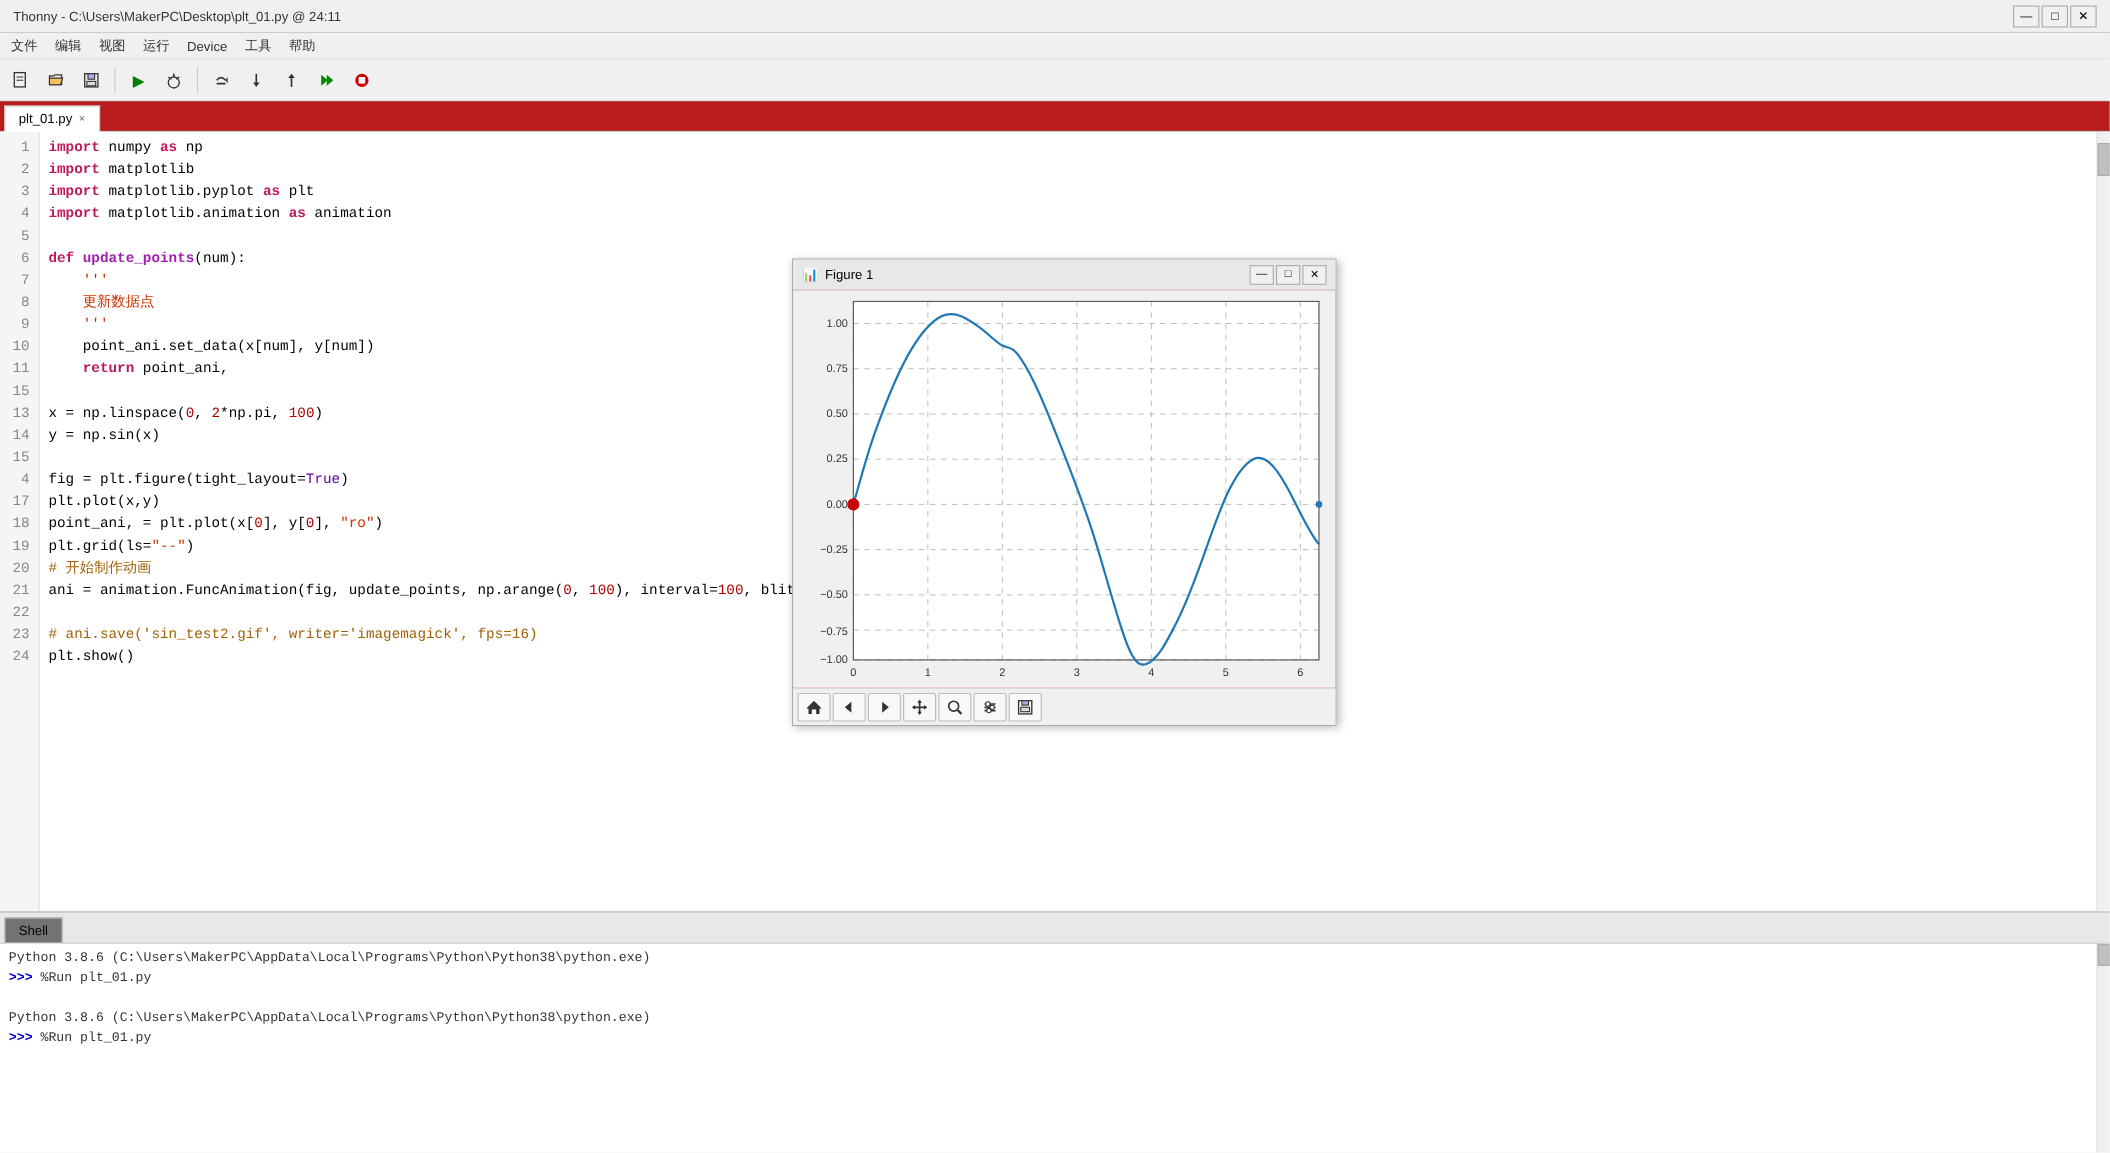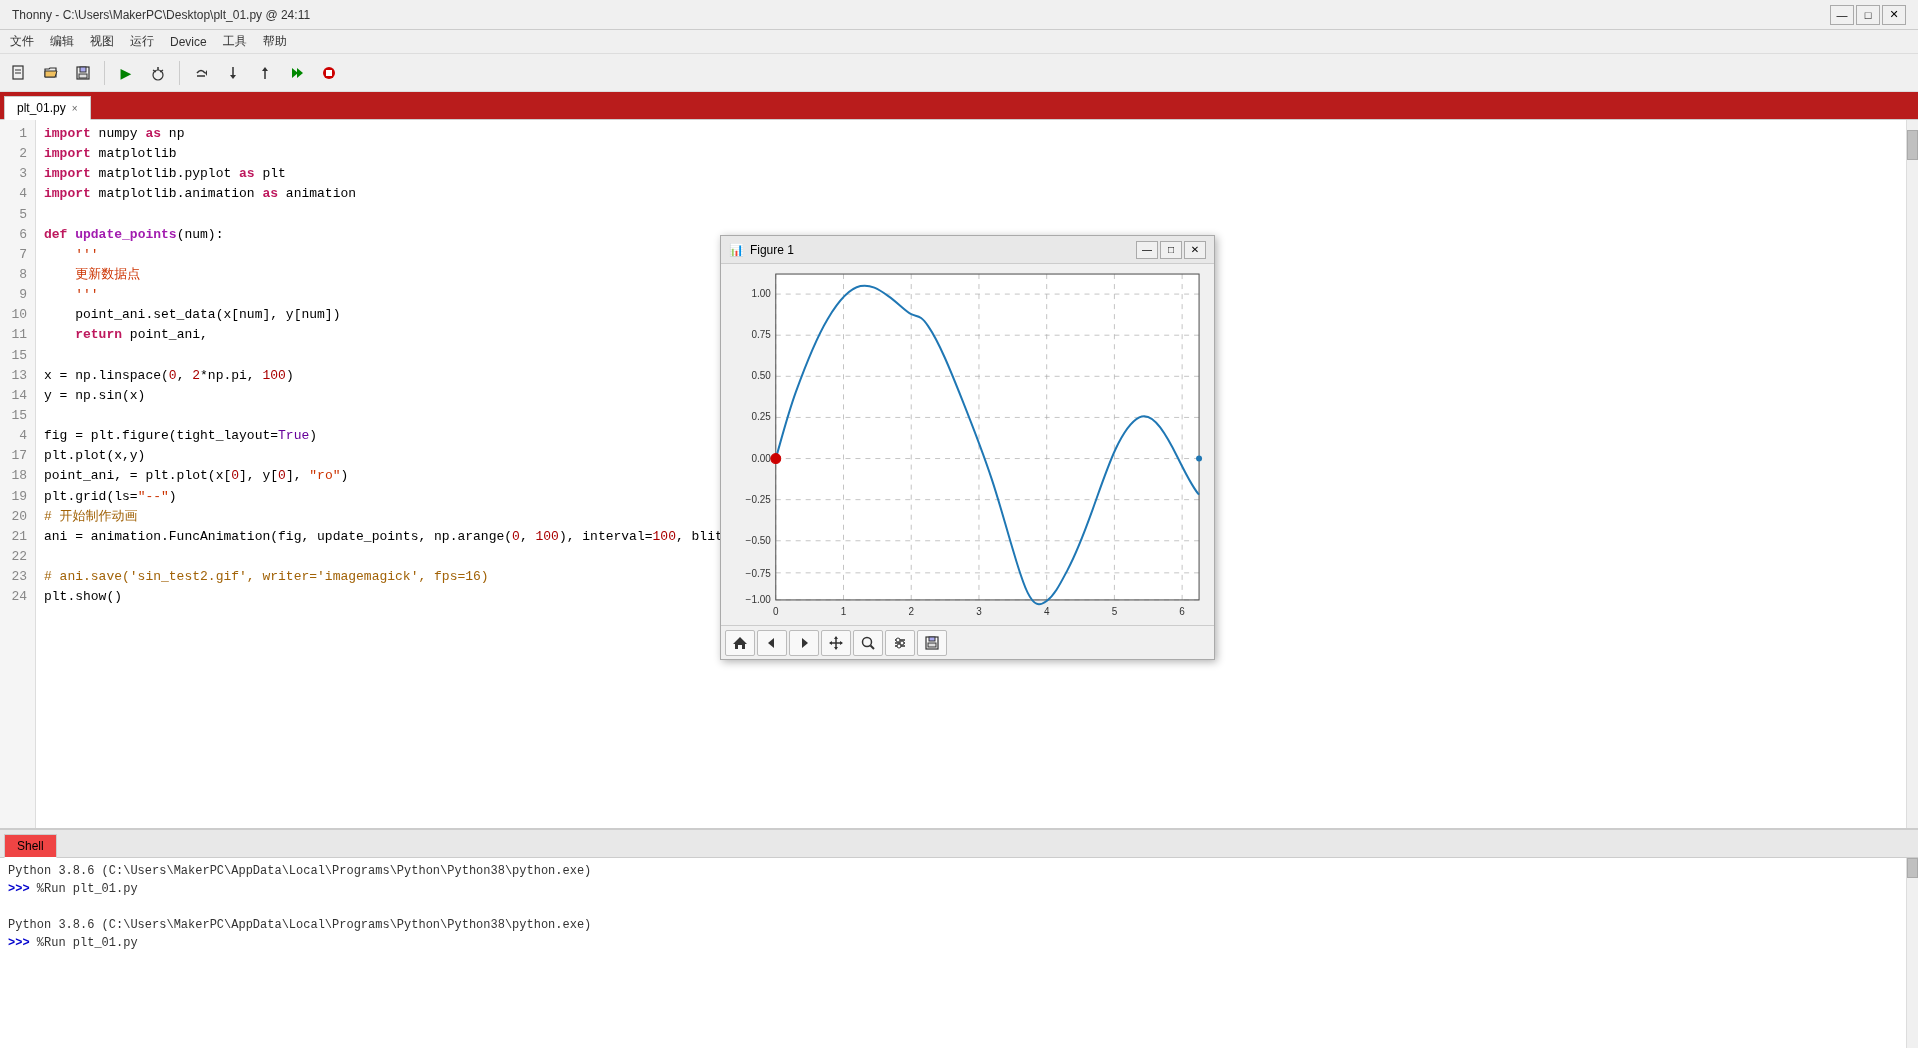--- a/index.html
+++ b/index.html
@@ -285,21 +285,21 @@
       padding: 0 12px;
       background: #f8f8f8;
       border: 1px solid #ccc;
       border-bottom: none;
       font-size: 12px;
       display: flex;
       align-items: center;
       cursor: pointer;
     }
     .shell-tab.active {
-      background: #ef4444;
+      background: #737373;
       border-bottom: 1px solid #ffffff;
       margin-bottom: -1px;
     }
     #shell-content {
       flex: 1;
       padding: 4px 8px;
       font-family: Consolas, 'Courier New', monospace;
       font-size: 12px;
       overflow-y: auto;
       line-height: 1.5;

